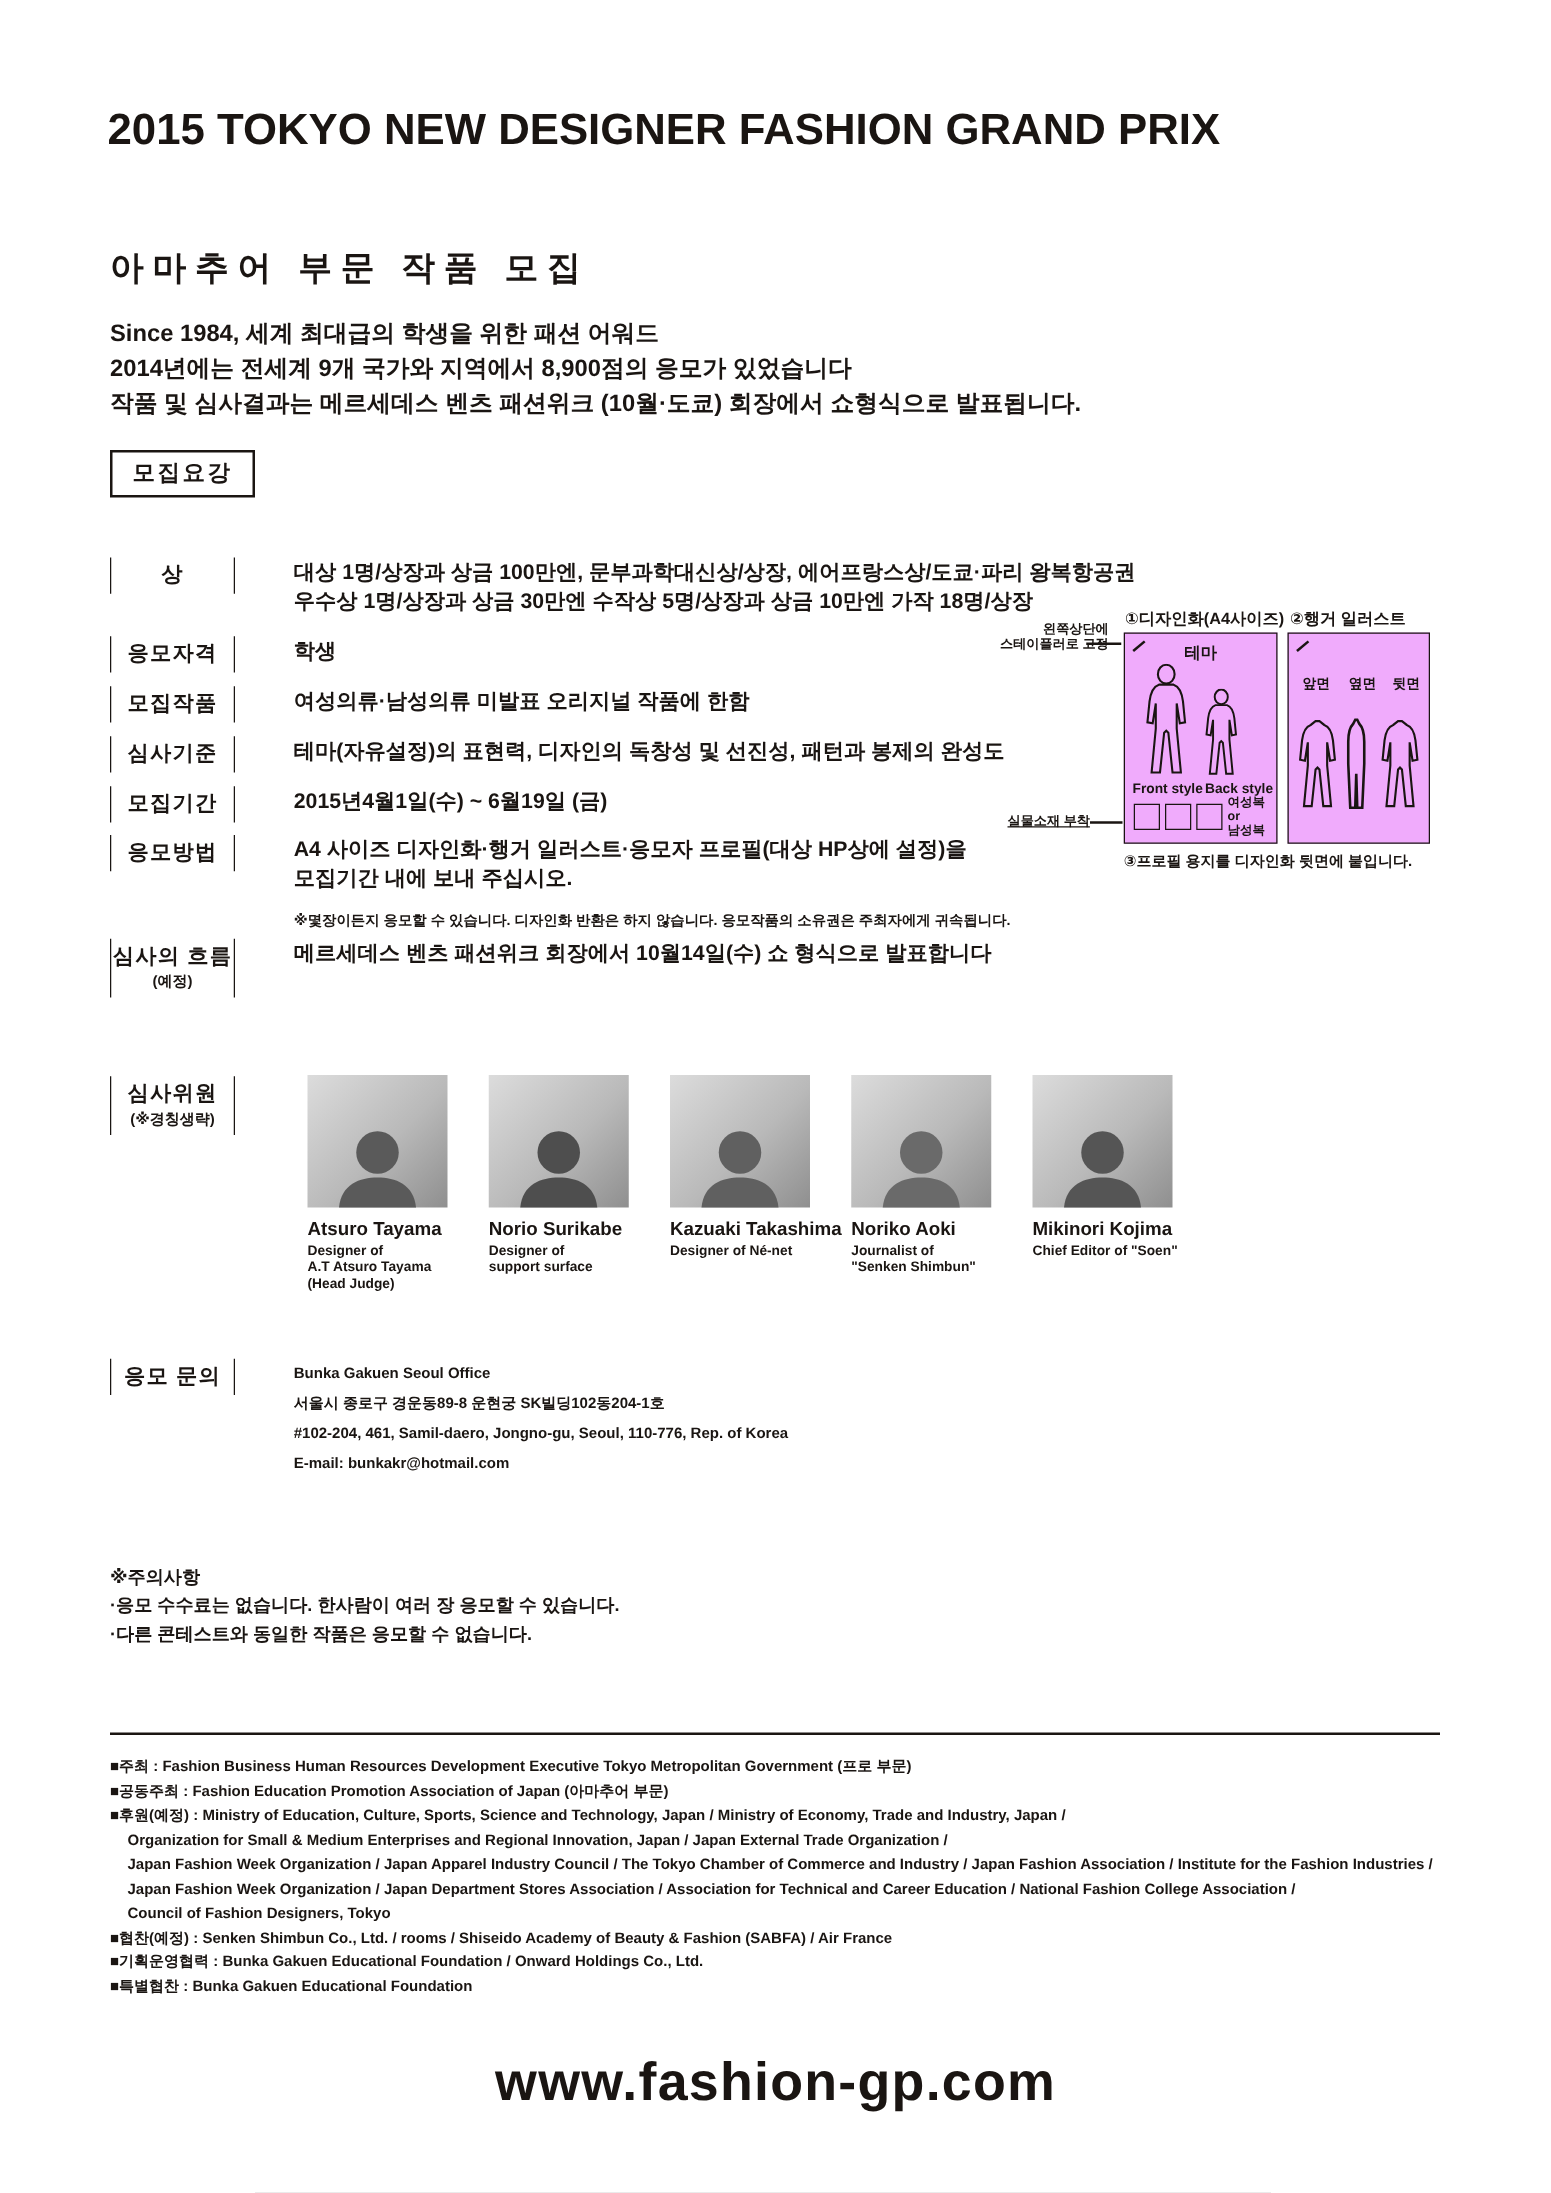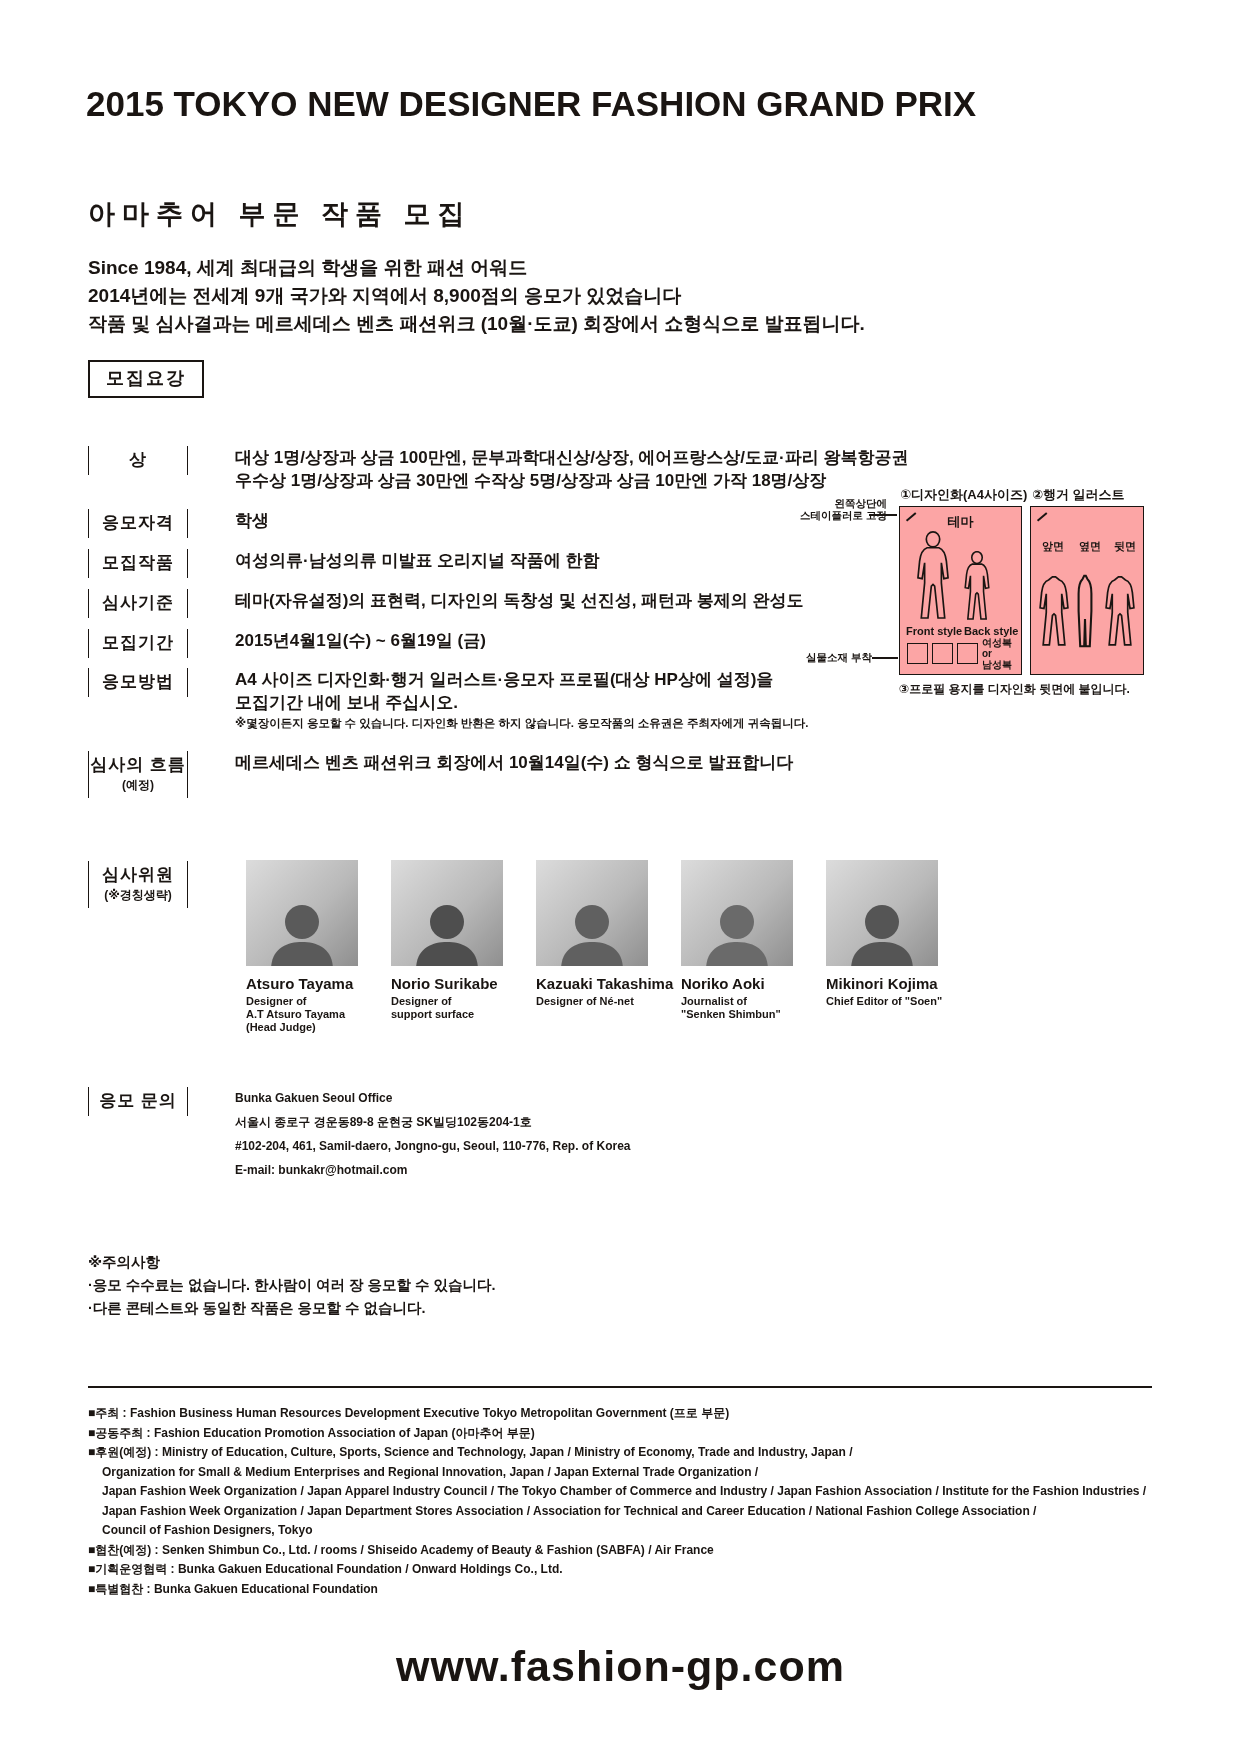--- a/index.html
+++ b/index.html
@@ -24,25 +24,25 @@
   }
 
   .rlabel {
     left:88px; width:98px; text-align:center; font-weight:bold; font-size:17px;
     border-left:1.5px solid #1a1512; border-right:1.5px solid #1a1512;
     padding:2px 0 4px; letter-spacing:1px;
   }
   .rlabel .sub { font-size:12px; letter-spacing:0; margin-top:1px; }
   .rcontent { left:235px; font-size:17px; font-weight:bold; line-height:23px; }
   .rcontent div { white-space:nowrap; }
-  .rnote { font-size:11.5px; line-height:15px; margin-top:2px; }
+  .rnote { font-size:11.5px; line-height:15px; margin-top:16px; }
 
   
   .dg-title { font-size:13px; font-weight:bold; white-space:nowrap; }
-  .dg-box { border:1.5px solid #1a1512; background:#fca5a5; }
+  .dg-box { border:1.5px solid #1a1512; background:#f0abfc; }
   .dg-small { font-size:11px; font-weight:bold; white-space:nowrap; }
   .dg-note { font-size:10.5px; font-weight:bold; line-height:12px; text-align:right; white-space:nowrap; }
   .hline { height:1.5px; background:#1a1512; }
   .staple { width:12px; height:1.5px; background:#1a1512; transform:rotate(-40deg); }
   .sq { width:19px; height:19px; border:1.5px solid #1a1512; display:inline-block; margin-right:4px; }
   .fig svg { display:block; }
 
   
   .judge { position:absolute; width:136px;margin-left:11px; }
   .judge-photo { width:112px; height:106px; background:linear-gradient(135deg,#dcdcdc 0%,#b9b9b9 55%,#8f8f8f 100%); position:relative; overflow:hidden; }
@@ -173,21 +173,21 @@
         <path d="M7,20 C3,24 2,30 2,38 L2,60 L4,104 L9,104 L10,70 L11,104 L16,104 L18,60 L18,38 C18,30 17,24 13,20 L11,16 L9,16 Z"></path>
       </svg>
     </div>
     <div class="fig" style="position:absolute; left:72px; top:50px;">
       <svg width="34" height="100" viewBox="0 0 44 110" fill="none" stroke="#1a1512" stroke-width="2.2">
         <path d="M15,20 C9,22 7,28 6,36 L4,56 L9,57 L12,38 L12,62 L8,104 L16,104 L20,66 L22,64 L24,66 L28,104 L36,104 L32,62 L32,38 L35,57 L40,56 L38,36 C37,28 35,22 29,20 L24,16 L20,16 Z"></path>
       </svg>
     </div>
   </div>
 
-  <div class="abs dg-note" style="left:806px; top:651px;">실물소재 부착</div>
+  <div class="abs dg-note" style="left:806px; top:651px;text-decoration:underline;">실물소재 부착</div>
   <div class="abs hline" style="left:872px; top:657px; width:26px;"></div>
   <div class="abs dg-small" style="left:899px; top:681px; font-size:12px;">③프로필 용지를 디자인화 뒷면에 붙입니다.</div>
 
   <div class="abs rlabel" style="top:861px">
     <div>심사위원</div>
     <div class="sub">(※경칭생략)</div>
   </div>
 
   <div class="judge" style="left:235px; top:860px;">
     <div class="judge-photo">

